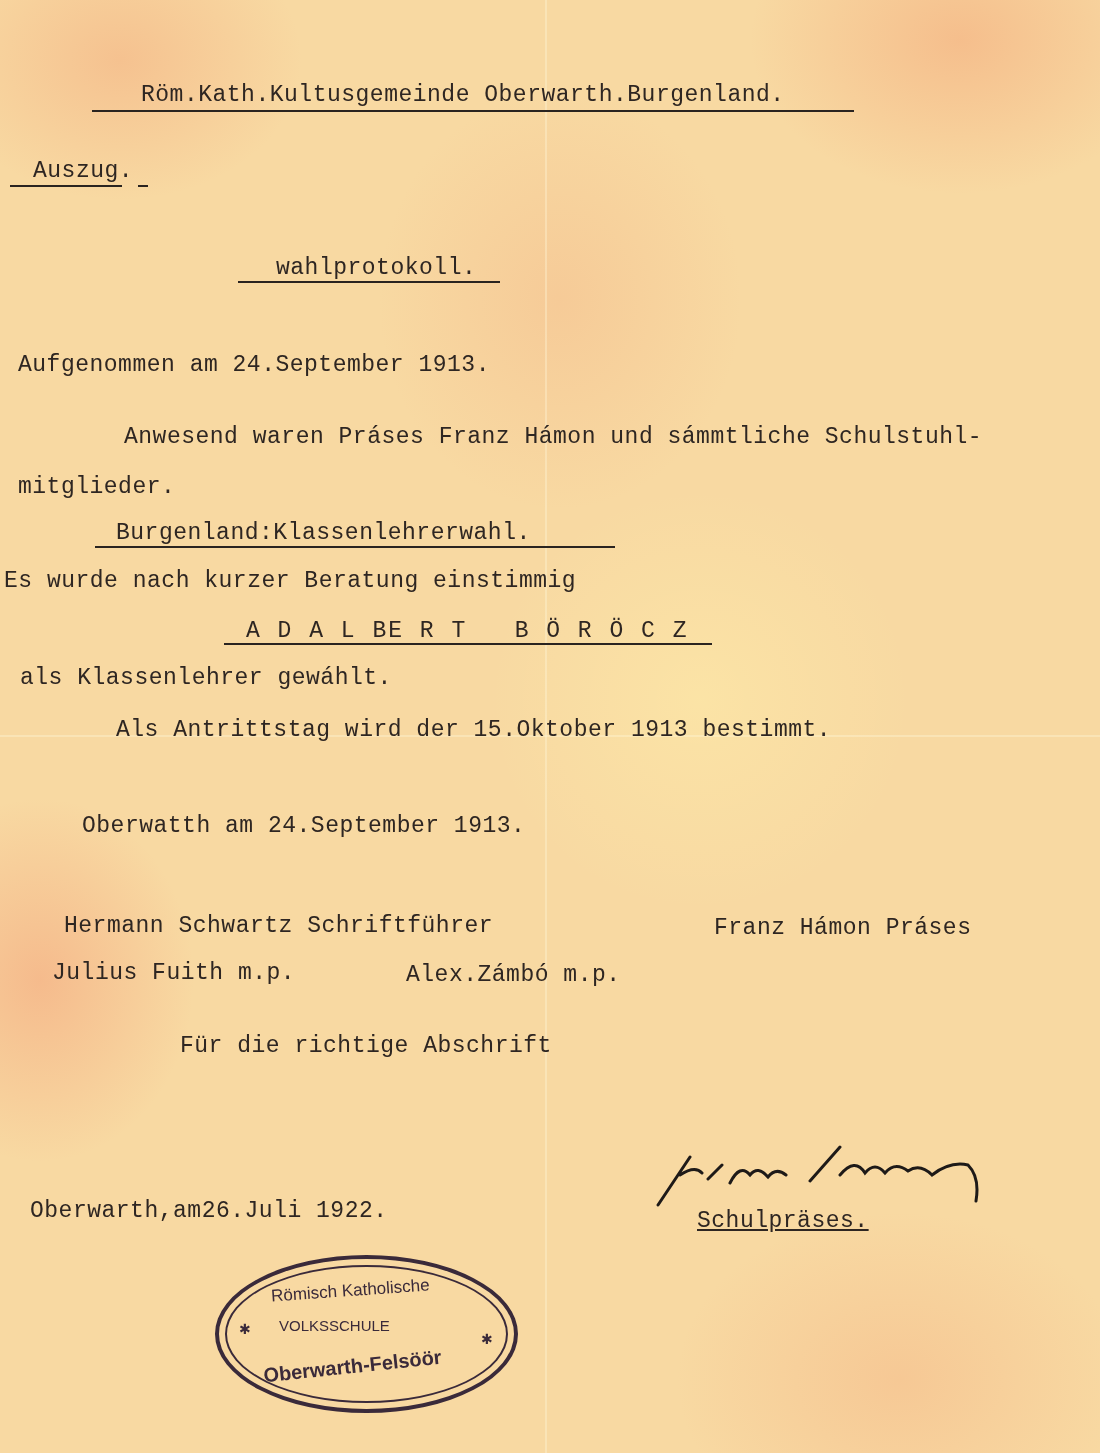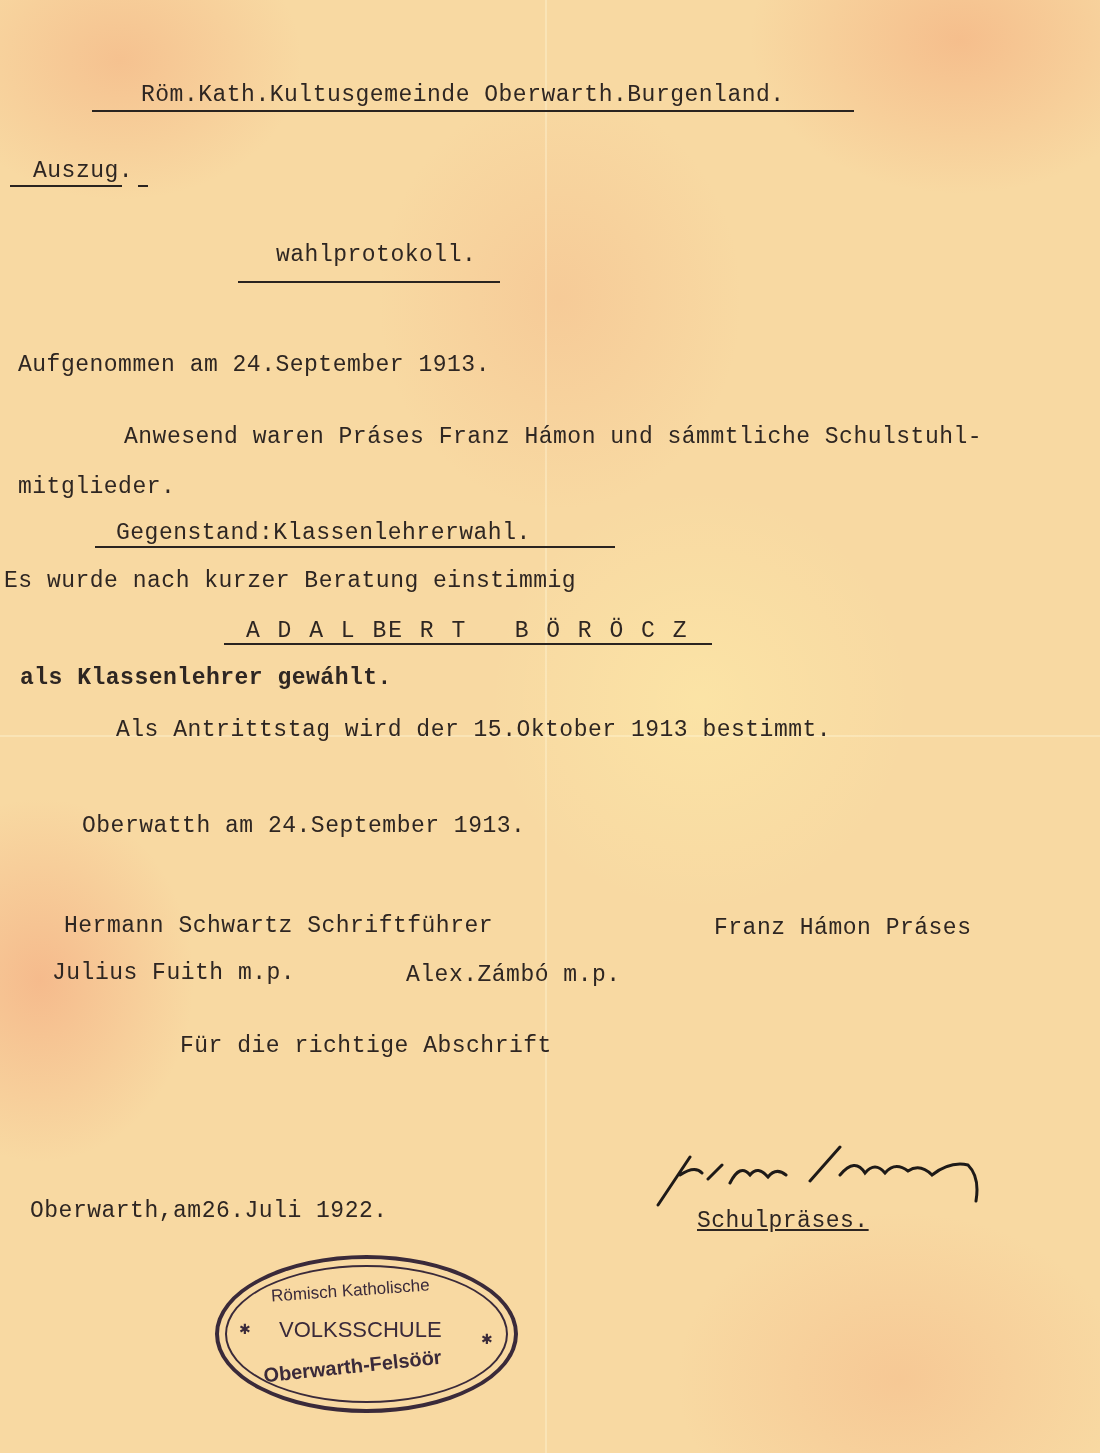--- a/index.html
+++ b/index.html
@@ -37,34 +37,34 @@
   <div class="crease" style="left:545px;top:0;width:2px;height:1453px;"></div>
   <div class="crease" style="left:0;top:735px;width:1100px;height:2px;"></div>
 
   <div class="t" style="left:114px;top:82px;margin-left:27px;">Röm.Kath.Kultusgemeinde Oberwarth.Burgenland.</div>
   <div class="ul" style="left:92px;top:110px;width:762px;"></div>
 
   <div class="t" style="left:33px;top:158px;">Auszug.</div>
   <div class="ul" style="left:10px;top:185px;width:112px;"></div>
   <div class="ul" style="left:138px;top:185px;width:10px;"></div>
 
-  <div class="t" style="left:276px;top:242px;text-align:center;">wahlprotokoll.</div>
+  <div class="t" style="left:276px;top:255px;text-align:center;">wahlprotokoll.</div>
   <div class="ul" style="left:238px;top:281px;width:262px;"></div>
 
   <div class="t" style="left:18px;top:352px;">Aufgenommen am 24.September 1913.</div>
   <div class="t" style="left:124px;top:424px;">Anwesend waren Práses Franz Hámon und sámmtliche Schulstuhl-</div>
   <div class="t" style="left:18px;top:474px;">mitglieder.</div>
 
-  <div class="t" style="left:116px;top:520px;">Gegenstand:Klassenlehrerwahl.</div>
+  <div class="t" style="left:116px;top:520px;">Burgenland:Klassenlehrerwahl.</div>
   <div class="ul" style="left:95px;top:546px;width:520px;"></div>
 
   <div class="t" style="left:4px;top:568px;">Es wurde nach kurzer Beratung einstimmig</div>
   <div class="t" style="left:246px;top:618px;white-space:pre;letter-spacing:2px;">A D A L BE R T   B Ö R Ö C Z</div>
   <div class="ul" style="left:224px;top:643px;width:488px;"></div>
-  <div class="t" style="left:20px;top:665px;font-weight:bold;">als Klassenlehrer gewáhlt.</div>
+  <div class="t" style="left:20px;top:665px;">als Klassenlehrer gewáhlt.</div>
   <div class="t" style="left:116px;top:717px;">Als Antrittstag wird der 15.Oktober 1913 bestimmt.</div>
 
   <div class="t" style="left:82px;top:813px;">Oberwatth am 24.September 1913.</div>
 
   <div class="t" style="left:64px;top:913px;">Hermann Schwartz Schriftführer</div>
   <div class="t" style="left:714px;top:915px;text-align:right;">Franz Hámon Práses</div>
   <div class="t" style="left:52px;top:960px;">Julius Fuith m.p.</div>
   <div class="t" style="left:406px;top:962px;">Alex.Zámbó m.p.</div>
 
   <div class="t" style="left:180px;top:1033px;">Für die richtige Abschrift</div>
@@ -72,18 +72,18 @@
   <div class="t" style="left:30px;top:1198px;">Oberwarth,am26.Juli 1922.</div>
 
   <svg class="sig" viewBox="0 0 340 80">
     <path d="M8 70 L40 22 M30 40 Q45 30 52 38 M58 44 L72 30 M80 48 Q90 28 100 40 Q108 30 118 42 Q126 32 136 40 M160 46 L190 12 M190 40 Q205 22 215 38 Q225 26 235 38 Q245 26 258 36 Q270 28 282 40 Q300 26 318 30 M318 30 Q330 42 326 66" stroke="#1e1a18" stroke-width="3" fill="none" stroke-linecap="round"></path>
   </svg>
   <div class="t" style="left:697px;top:1208px;text-decoration:underline;">Schulpräses.</div>
 
   <div class="stamp">
     <div class="stamp-inner"></div>
     <div class="st" style="left:52px;top:22px;font-size:17px;transform:rotate(-4deg);">Römisch Katholische</div>
-    <div class="st" style="left:60px;top:58px;font-size:22px;">VOLKSSCHULE</div>
+    <div class="st" style="left:60px;top:58px;font-size:15px;">VOLKSSCHULE</div>
     <div class="st" style="left:44px;top:96px;font-size:20px;font-weight:bold;transform:rotate(-6deg);">Oberwarth-Felsöör</div>
     <div class="st" style="left:20px;top:62px;font-size:14px;">✱</div>
     <div class="st" style="left:262px;top:72px;font-size:14px;">✱</div>
   </div>
 </div>
 
 </body></html>

